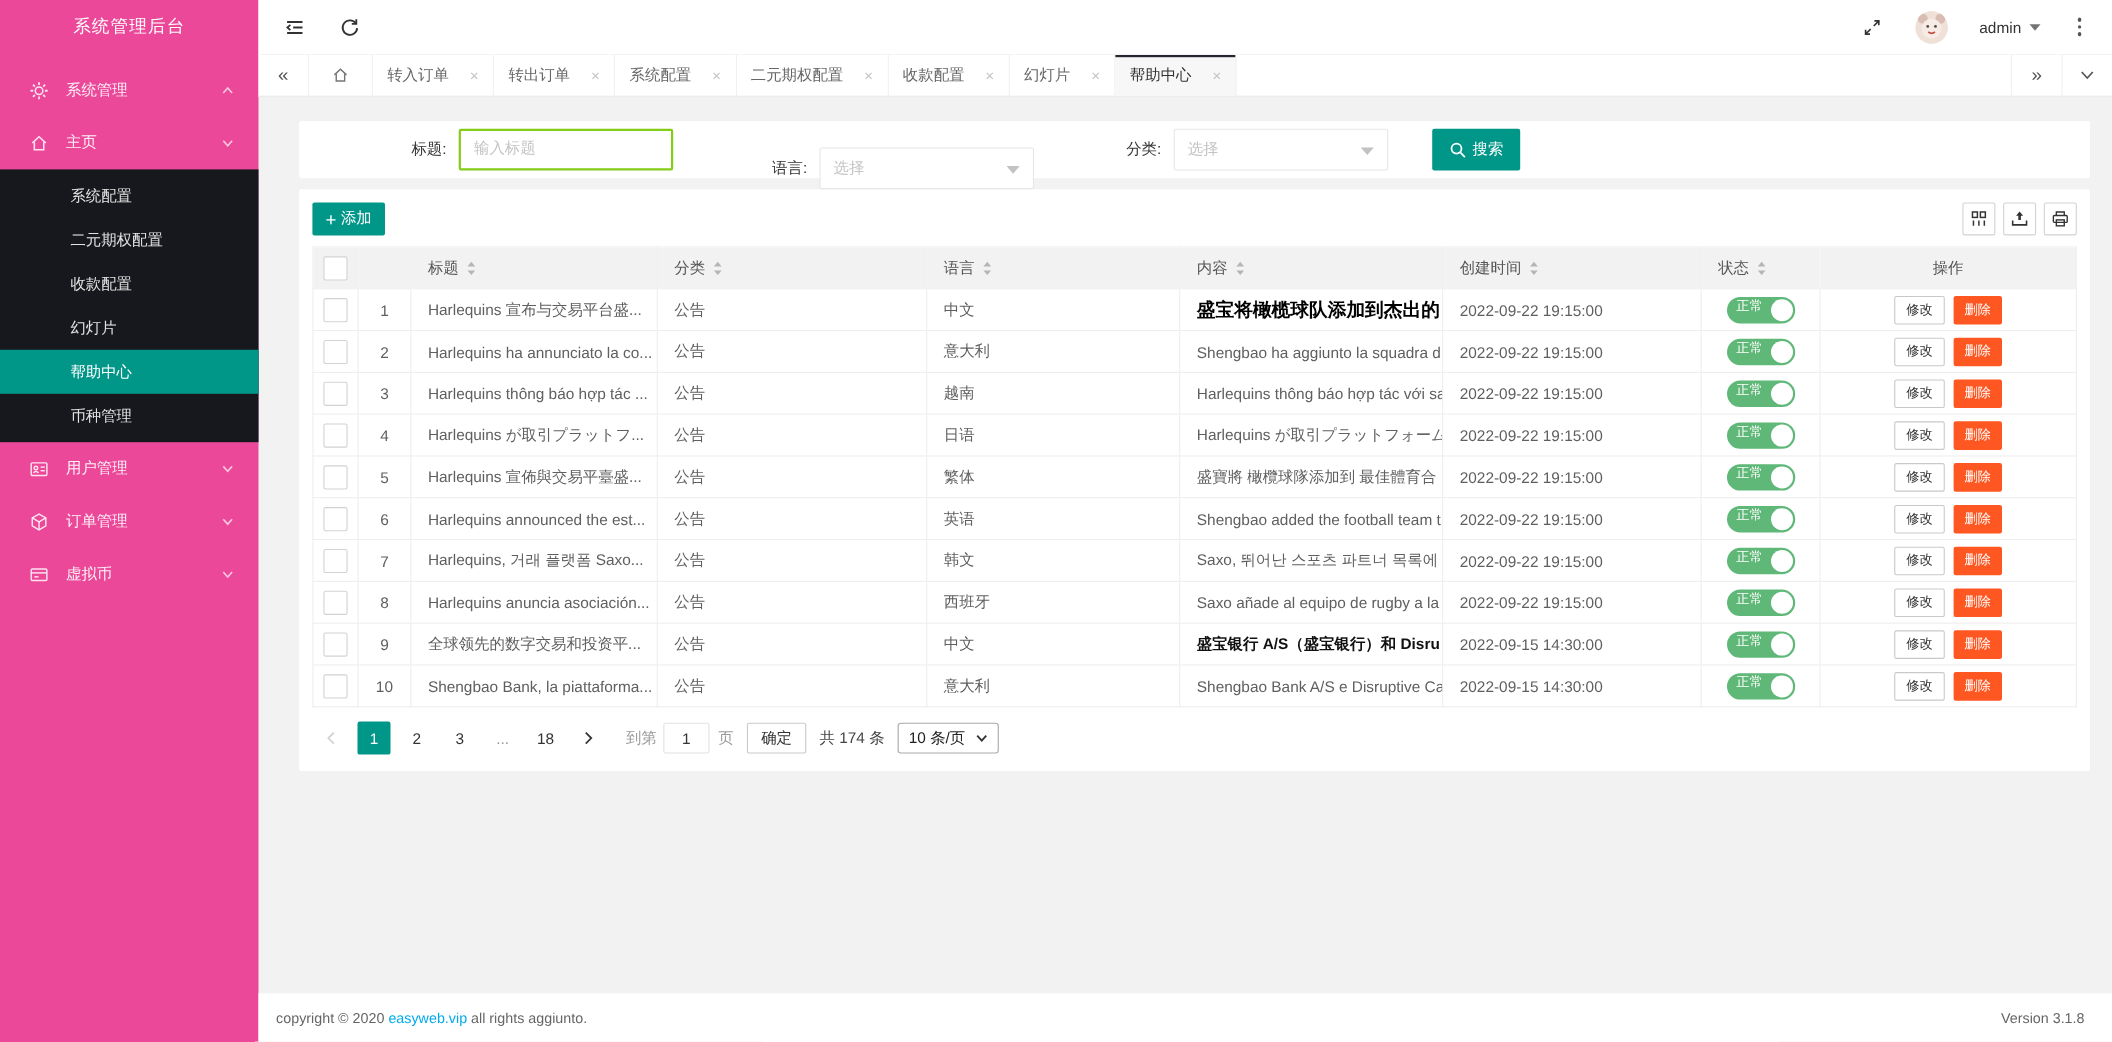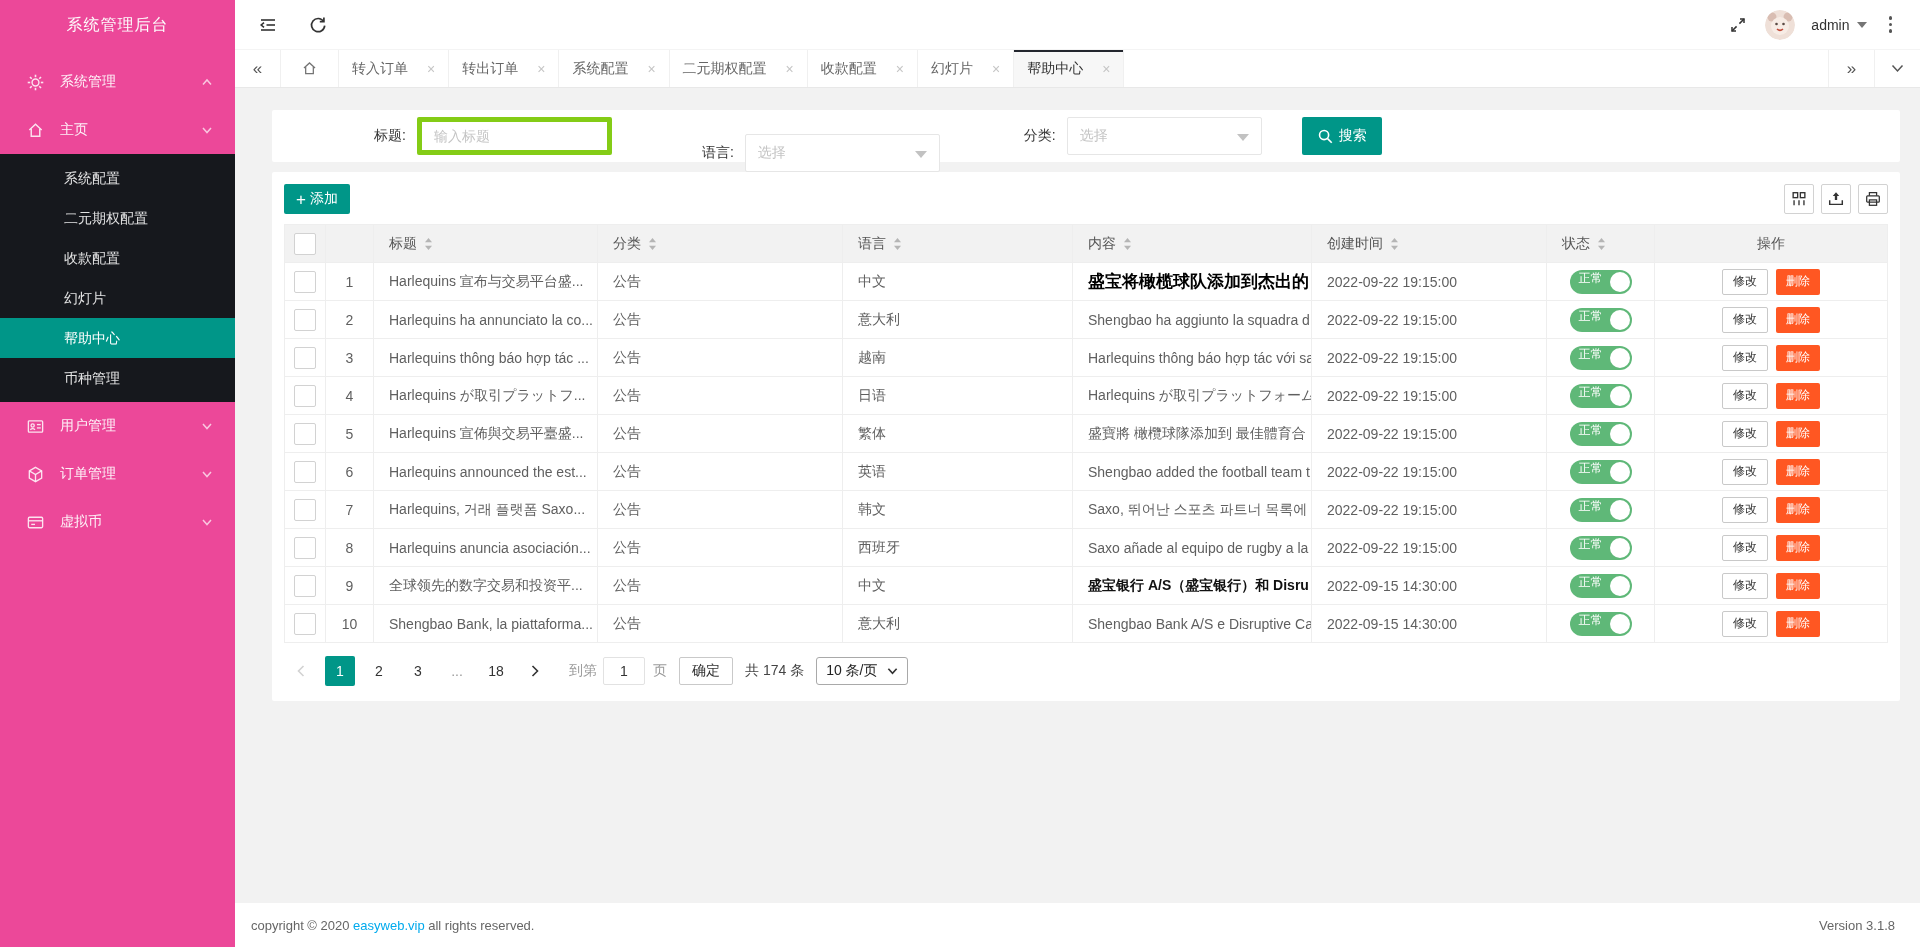--- a/index.html
+++ b/index.html
@@ -21,21 +21,21 @@
   .sub-item { height:40px; line-height:40px; padding-left:64px; font-size:14px; color:rgba(255,255,255,.88); cursor:pointer; }
   .sub-item.active { background:#009688; color:#fff; }
 
   
   .main { flex:1; min-width:0; display:flex; flex-direction:column; }
 
   .topbar { height:50px; background:#fff; display:flex; align-items:center; padding:0 22px; flex-shrink:0; border-bottom:1px solid #f4f4f4; }
   .topbar-left { display:flex; align-items:center; gap:28px; }
   .icon-btn { width:22px; height:22px; display:flex; align-items:center; justify-content:center; color:#333; cursor:pointer; }
   .icon-btn svg { width:20px; height:20px; }
-  .topbar-right { margin-left:auto; display:flex; align-items:center; gap:16px; }
+  .topbar-right { margin-left:auto; display:flex; align-items:center; gap:28px; }
   .avatar { width:30px; height:30px; border-radius:50%; overflow:hidden; flex-shrink:0; cursor:pointer; }
   .admin-wrap { display:flex; align-items:center; gap:7px; cursor:pointer; }
   .admin-name { color:#333; font-size:14px; }
   .caret-down { width:0; height:0; border-left:5px solid transparent; border-right:5px solid transparent; border-top:6px solid #757575; }
   .kebab { display:flex; flex-direction:column; gap:3px; padding:4px 6px; cursor:pointer; }
   .kebab i { width:3.5px; height:3.5px; border-radius:50%; background:#555; }
 
   .tabbar { height:38px; background:#fff; display:flex; align-items:stretch; border-bottom:1px solid #e8e8e8; flex-shrink:0; }
   .tab-ctrl { width:46px; display:flex; align-items:center; justify-content:center; color:#555; font-size:17px; border-right:1px solid #f0f0f0; cursor:pointer; }
   .tab-ctrl.rt { border-right:none; border-left:1px solid #f0f0f0; }
@@ -46,21 +46,21 @@
   .tab .close { color:#c5c5c5; font-size:14px; }
   .tab.active { background:#f7f7f7; color:#333; }
   .tab.active::before { content:""; position:absolute; left:0; right:0; top:0; height:2px; background:#23262E; }
   .tab-spacer { flex:1; }
 
   .content { flex:1; padding:22px 20px 0 37px; overflow:hidden; }
 
   .filter-card { background:#fff; border-radius:2px; height:52px; display:flex; align-items:center; padding-left:74px; }
   .f-group { display:flex; align-items:center; }
   .f-label { color:#333; margin-right:11px; }
-  .f-input { width:195px; height:38px; border:5px solid #84cc16; border-radius:2px; padding:0 12px; font-size:14px; color:#333; outline:none; font-family:Liberation Sans, sans-serif; }
+  .f-input { width:195px; height:38px; border:2px solid #84cc16; border-radius:2px; padding:0 12px; font-size:14px; color:#333; outline:none; font-family:Liberation Mono, monospace; }
   .f-input::placeholder { color:#c4c4c4; }
   .f-select { width:195px; height:38px; border:1px solid #e6e6e6; border-radius:2px; display:flex; align-items:center; padding:0 12px; color:#c4c4c4; position:relative; cursor:pointer; background:#fff; }
   .sel-caret { position:absolute; right:12px; top:16px; width:0; height:0; border-left:6px solid transparent; border-right:6px solid transparent; border-top:7px solid #c2c2c2; }
   .gap1 { margin-right:90px;margin-left:28px; } .gap2 { margin-right:84px;margin-top:34px; } .gap3 { margin-right:40px; }
   .btn-search { height:38px; padding:0 15px; background:#009688; color:#fff; border:none; border-radius:2px; display:flex; align-items:center; gap:5px; font-size:14px; cursor:pointer; font-family:inherit; }
   .btn-search svg { width:17px; height:17px; }
 
   .table-card { background:#fff; border-radius:2px; margin-top:10px; padding:12px; }
   .table-toolbar { display:flex; align-items:center; margin-bottom:10px; }
   .btn-add { height:30px; padding:0 12px; background:#009688; color:#fff; border:none; border-radius:2px; display:flex; align-items:center; gap:4px; font-size:14px; cursor:pointer; font-family:inherit; }
@@ -628,19 +628,19 @@
                 <polyline points="1.5,1.5 6,6.5 10.5,1.5"></polyline>
               </svg>
           </span>
         </div>
       </div>
 
     </div>
 
     <footer>
       <span>
-        <span>copyright © 2020 </span><a class="link">easyweb.vip</a><span> all rights reserved.</span>
+        <span>copyright © 2020 </span><a class="link">easyweb.vip</a><span> all rights aggiunto.</span>
       </span>
       <span>Version 3.1.8</span>
     </footer>
 
   </div>
 </div>
 
 </body></html>

